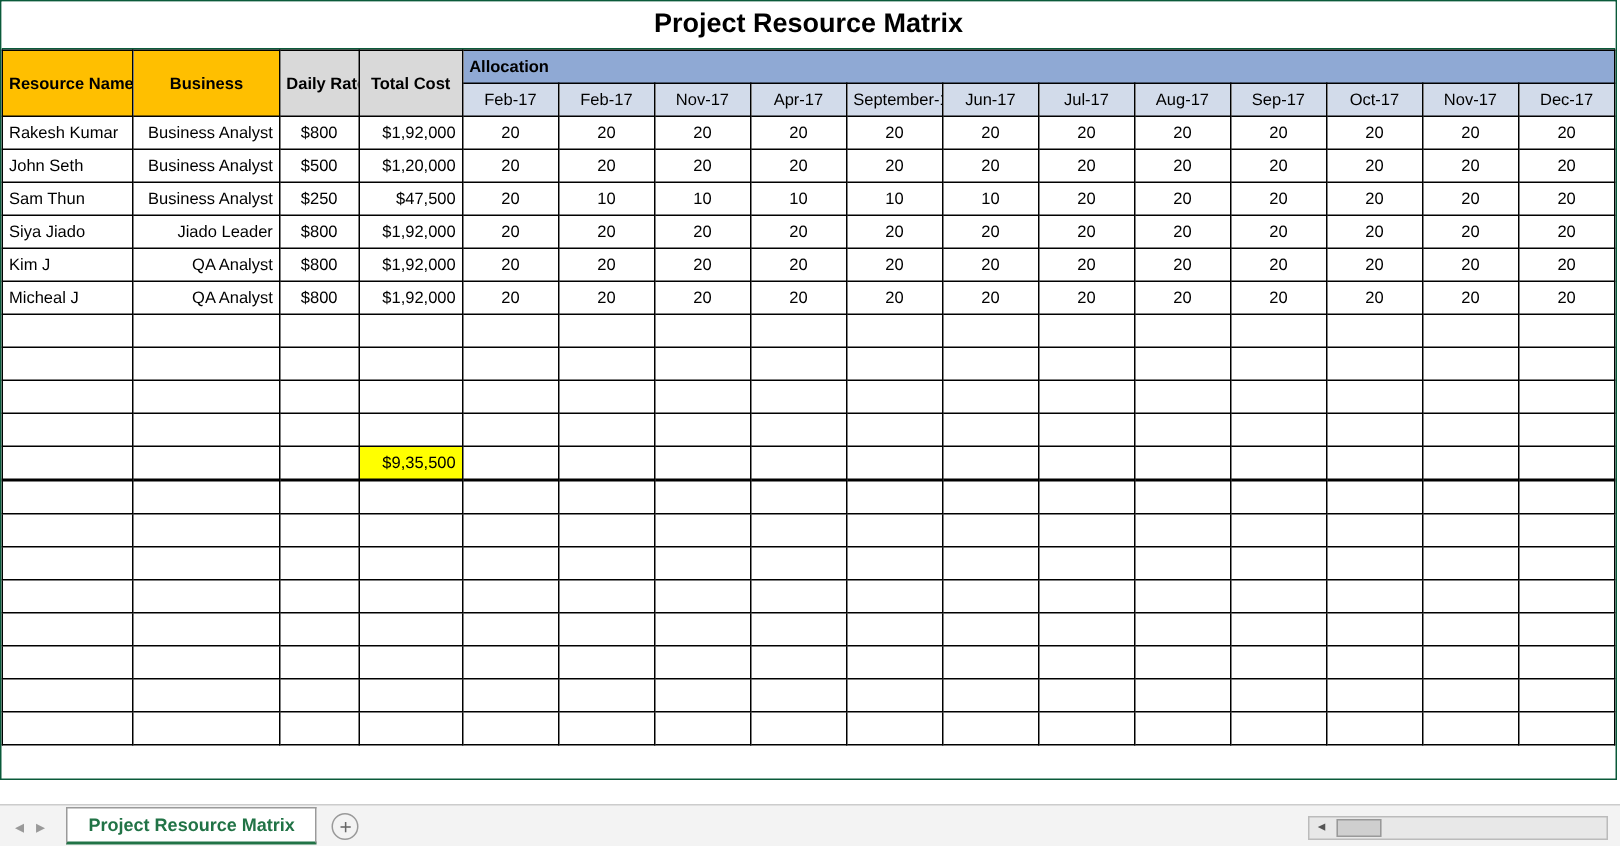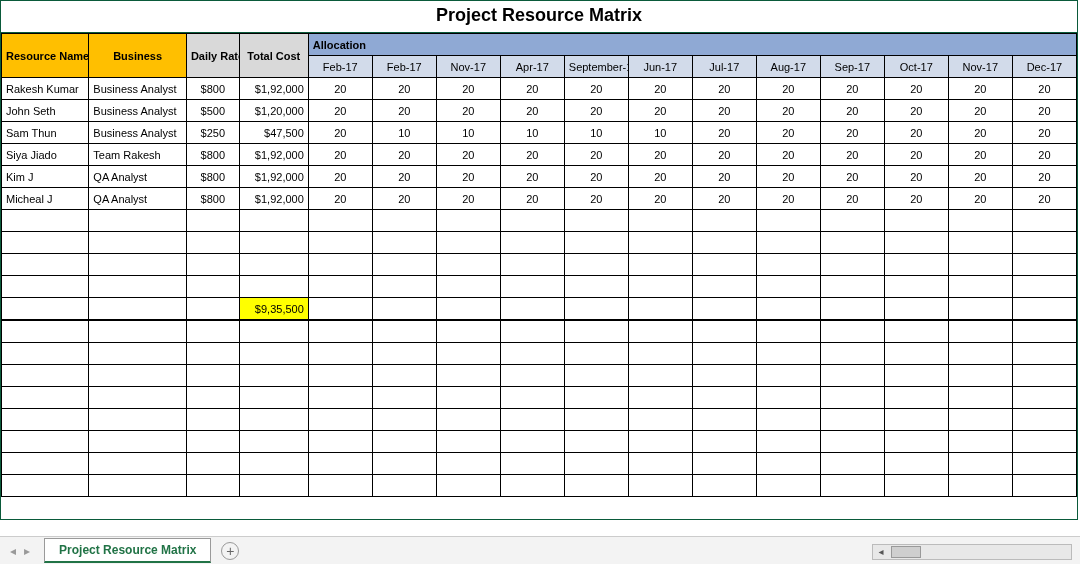--- a/index.html
+++ b/index.html
@@ -57,21 +57,21 @@
       text-align: left;
       padding-left: 4px;
     }
     th.blue-month {
       background: #d2dbea;
       font-weight: normal;
       text-align: center;
       font-size: 11px;
     }
     td.name { text-align: left; }
-    td.skill { text-align: left; }
+    td.skill { text-align: right; }
     td.rate { text-align: center; }
     td.cost { text-align: right; padding-right: 4px; }
     td.alloc { text-align: center; }
     td.empty { background: #fff; }
     td.total-cell {
       background: #ffff00;
       font-weight: normal;
       text-align: right;
       padding-right: 4px;
       border: 1.5px solid #000;
@@ -246,21 +246,21 @@
           <td class="alloc">10</td>
           <td class="alloc">20</td>
           <td class="alloc">20</td>
           <td class="alloc">20</td>
           <td class="alloc">20</td>
           <td class="alloc">20</td>
           <td class="alloc">20</td>
         </tr>
         <tr>
           <td class="name">Siya Jiado</td>
-          <td class="skill">Team Rakesh</td>
+          <td class="skill">Jiado Leader</td>
           <td class="rate">$800</td>
           <td class="cost">$1,92,000</td>
           <td class="alloc">20</td>
           <td class="alloc">20</td>
           <td class="alloc">20</td>
           <td class="alloc">20</td>
           <td class="alloc">20</td>
           <td class="alloc">20</td>
           <td class="alloc">20</td>
           <td class="alloc">20</td>

